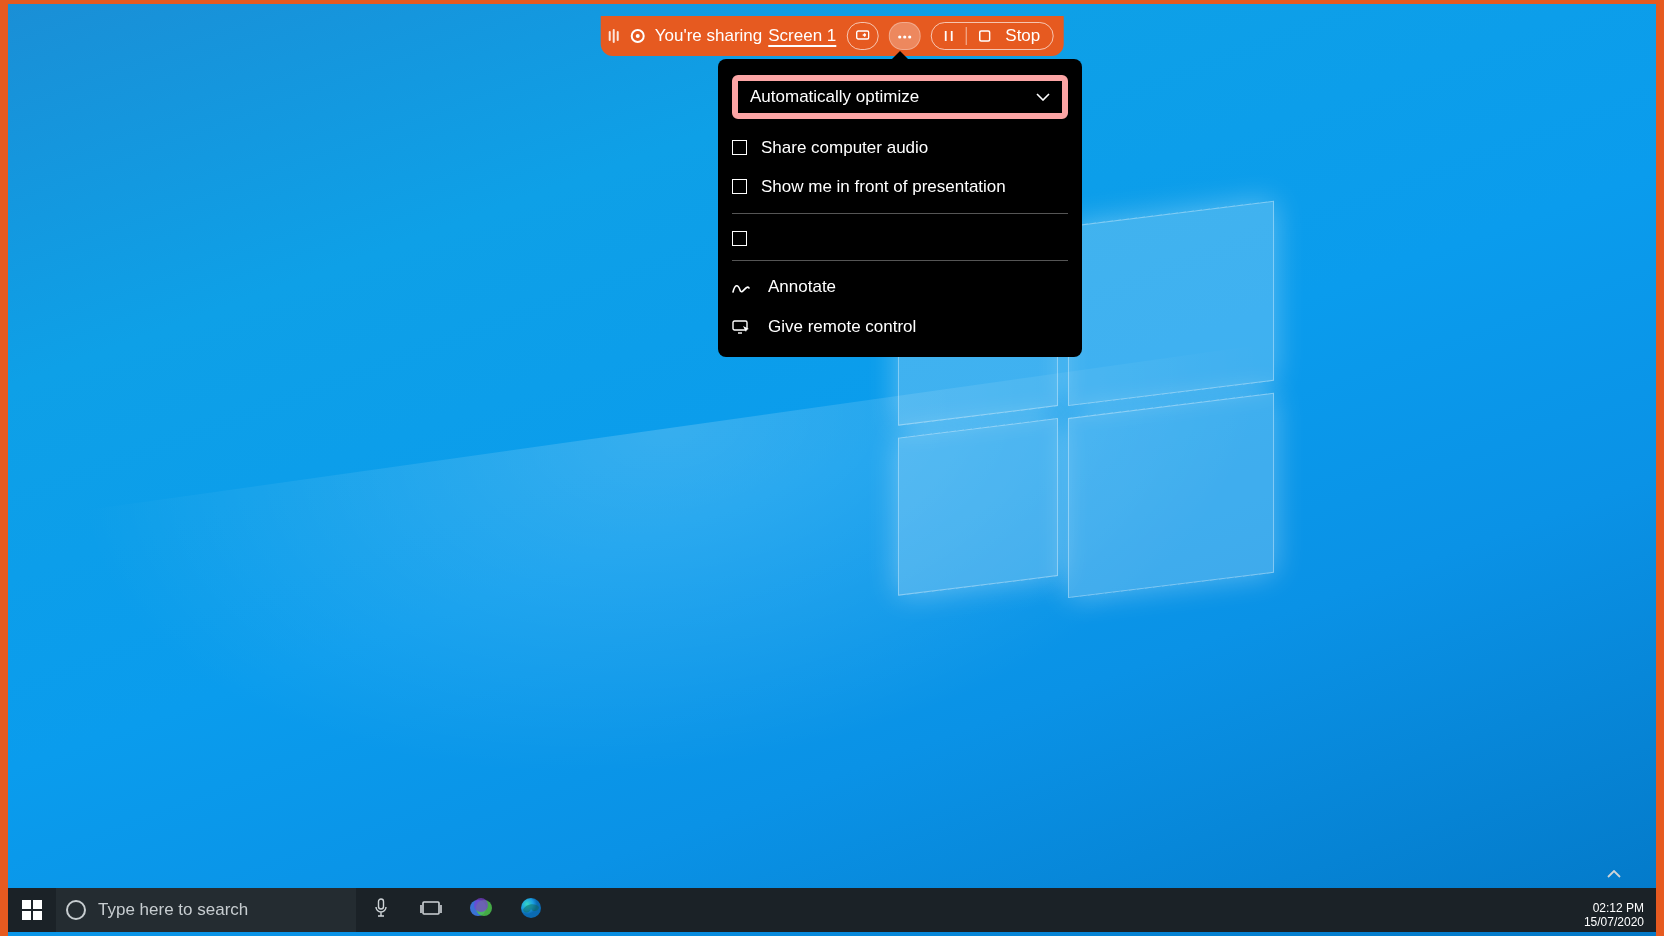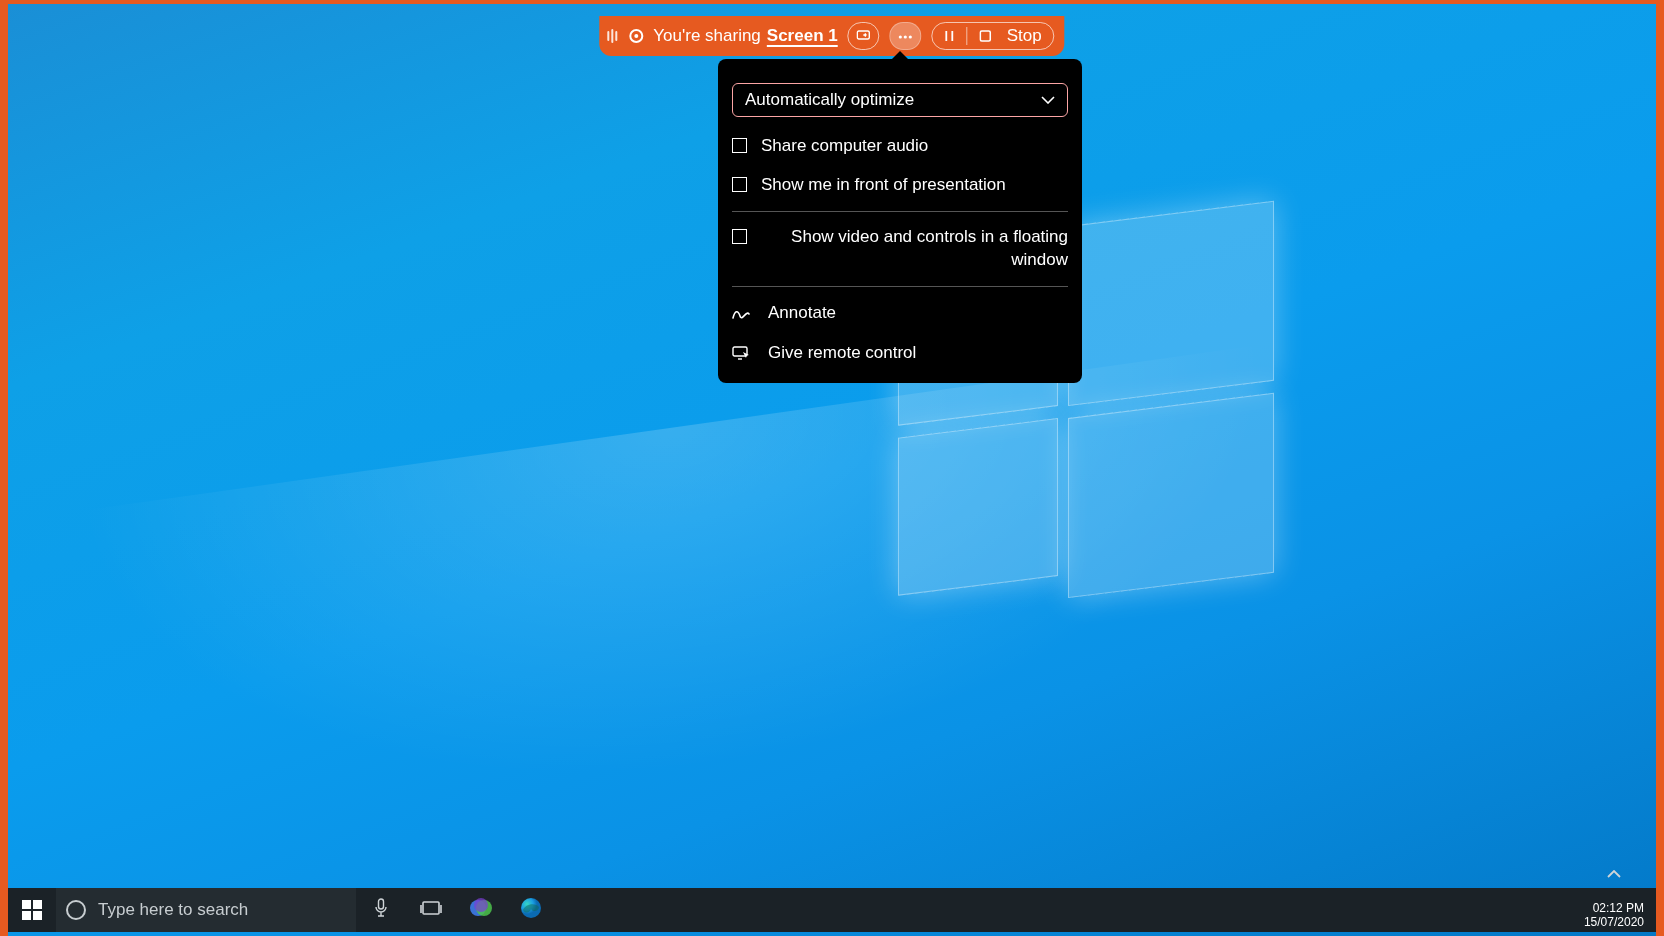--- a/index.html
+++ b/index.html
@@ -51,21 +51,21 @@
   .grip { display:flex; gap:2px; padding:0 2px; }
   .grip span { width:2px; height:14px; background:rgba(255,255,255,0.85); border-radius:1px; display:inline-block; }
   .grip span:nth-child(1){height:10px;margin-top:2px;}
   .grip span:nth-child(3){height:10px;margin-top:2px;}
   .rec-icon {
     width:14px; height:14px; border:2px solid #fff; border-radius:50%;
     position:relative;
   }
   .rec-icon::after { content:""; position:absolute; inset:3px; background:#fff; border-radius:50%; }
   .share-text { display:flex; align-items:baseline; gap:6px; }
-  .share-text .screen { font-weight:700; text-decoration: underline; text-underline-offset: 4px; text-decoration-thickness:1.5px;}
+  .share-text .screen { font-weight:400; text-decoration: underline; text-underline-offset: 4px; text-decoration-thickness:1.5px;}
   .pillbtn {
     height:28px; min-width:28px; border:1px solid rgba(255,255,255,0.65); border-radius:14px;
     display:flex; align-items:center; justify-content:center; color:#fff;
     padding:0 8px; gap:6px; cursor:pointer;
   }
   .pillbtn.active { background: rgba(255,255,255,0.28); border-color: rgba(255,255,255,0.3);}
   .pillgroup { display:flex; align-items:center; border:1px solid rgba(255,255,255,0.65); border-radius:14px; height:28px; overflow:hidden;}
   .pillgroup .seg { display:flex; align-items:center; gap:15px; padding:0 12px; height:100%; }
   .pillgroup .divider { width:1px; height:18px; background: rgba(255,255,255,0.6);}
   .icon { line-height:0; }
@@ -82,22 +82,22 @@
     border-radius:8px;
     padding: 12px 0 10px;
     font-size:17px;
   }
   .popup::before {
     content:"";
     position:absolute; top:-8px; left:50%; margin-left:-8px;
     border:8px solid transparent; border-bottom-color:#000; border-top:none;
   }
   .popup .select {
-    margin: 12px 14px 10px;
-    border:1px solid #fca5a5; border-radius:6px;
+    margin: 4px 14px 10px;
+    border:6px solid #fca5a5; border-radius:6px;
     height:34px; display:flex; align-items:center; justify-content:space-between;
     padding:16px 12px; cursor:pointer;
   }
   .popup .row {
     display:flex; align-items:flex-start; gap:14px;
     padding:8px 14px; cursor:pointer;text-align:right;
   }
   .popup .row .cb { flex:0 0 auto; width:15px; height:15px; border:1.5px solid #fff; margin-top:3px;}
   .popup .row .lbl { line-height:1.35; }
   .popup .hr { height:1px; background:#555; margin:6px 14px; }
@@ -205,21 +205,20 @@
       <div class="cb"></div>
       <div class="lbl">Share computer audio</div>
     </div>
     <div class="row">
       <div class="cb"></div>
       <div class="lbl">Show me in front of presentation</div>
     </div>
     <div class="hr"></div>
     <div class="row">
       <div class="cb"></div>
-      <div class="lbl">Show video and controls in a floating window</div>
     </div>
     <div class="hr"></div>
     <div class="actionrow">
       <div class="aicon">
         <svg width="18" height="14" viewBox="0 0 18 14" fill="none" stroke="#fff" stroke-width="1.6" stroke-linecap="round">
             <path d="M1 12 C3 4, 6 4, 8 10 C10 16, 14 4, 17 8"></path>
           </svg>
       </div>
       <div>Annotate</div>
     </div>

